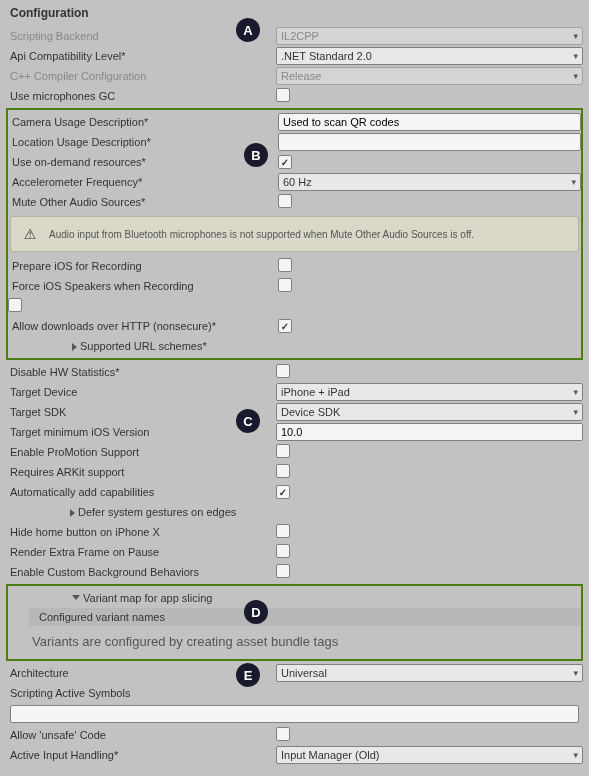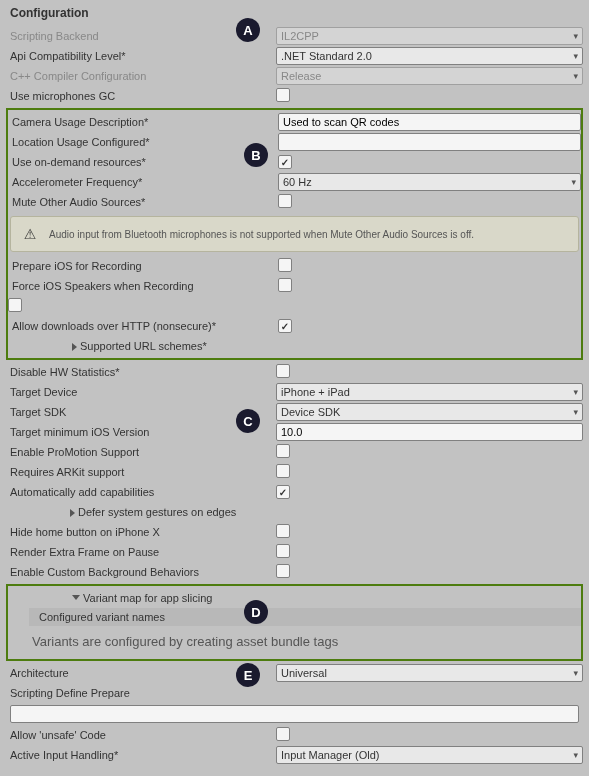--- a/index.html
+++ b/index.html
@@ -65,21 +65,21 @@
     <span class="label">Use microphones GC</span>
     <div class="value"><span class="checkbox"></span></div>
   </div>
 
   <div class="red-box rel">
     <div class="row">
       <span class="label">Camera Usage Description*</span>
       <div class="value"><input class="textinput" value="Used to scan QR codes" style=""></div>
     </div>
     <div class="row">
-      <span class="label">Location Usage Configured*</span>
+      <span class="label">Location Usage Description*</span>
       <div class="value"><input class="textinput" value="" style=""></div>
     </div>
     <div class="marker" style="left:236px;top:33px;">B</div>
     <div class="row">
       <span class="label">Use on-demand resources*</span>
       <div class="value"><span class="checkbox checked"></span></div>
     </div>
     <div class="row">
       <span class="label">Accelerometer Frequency*</span>
       <div class="value">
@@ -181,21 +181,21 @@
   <div class="row rel">
     <span class="label">Architecture</span>
     <div class="value">
         <div class="dropdown">
           <span>Universal</span>
         </div>
       </div>
   </div>
   <div class="marker" style="left:236px;top:663px;">E</div>
   <div class="row">
-    <span class="label">Scripting Define Prepare</span>
+    <span class="label">Scripting Active Symbols</span>
   </div>
   <div class="fullrow"><input class="textinput full" style=""></div>
   <div class="row">
     <span class="label">Allow 'unsafe' Code</span>
     <div class="value"><span class="checkbox"></span></div>
   </div>
   <div class="row">
     <span class="label">Active Input Handling*</span>
     <div class="value">
         <div class="dropdown">

